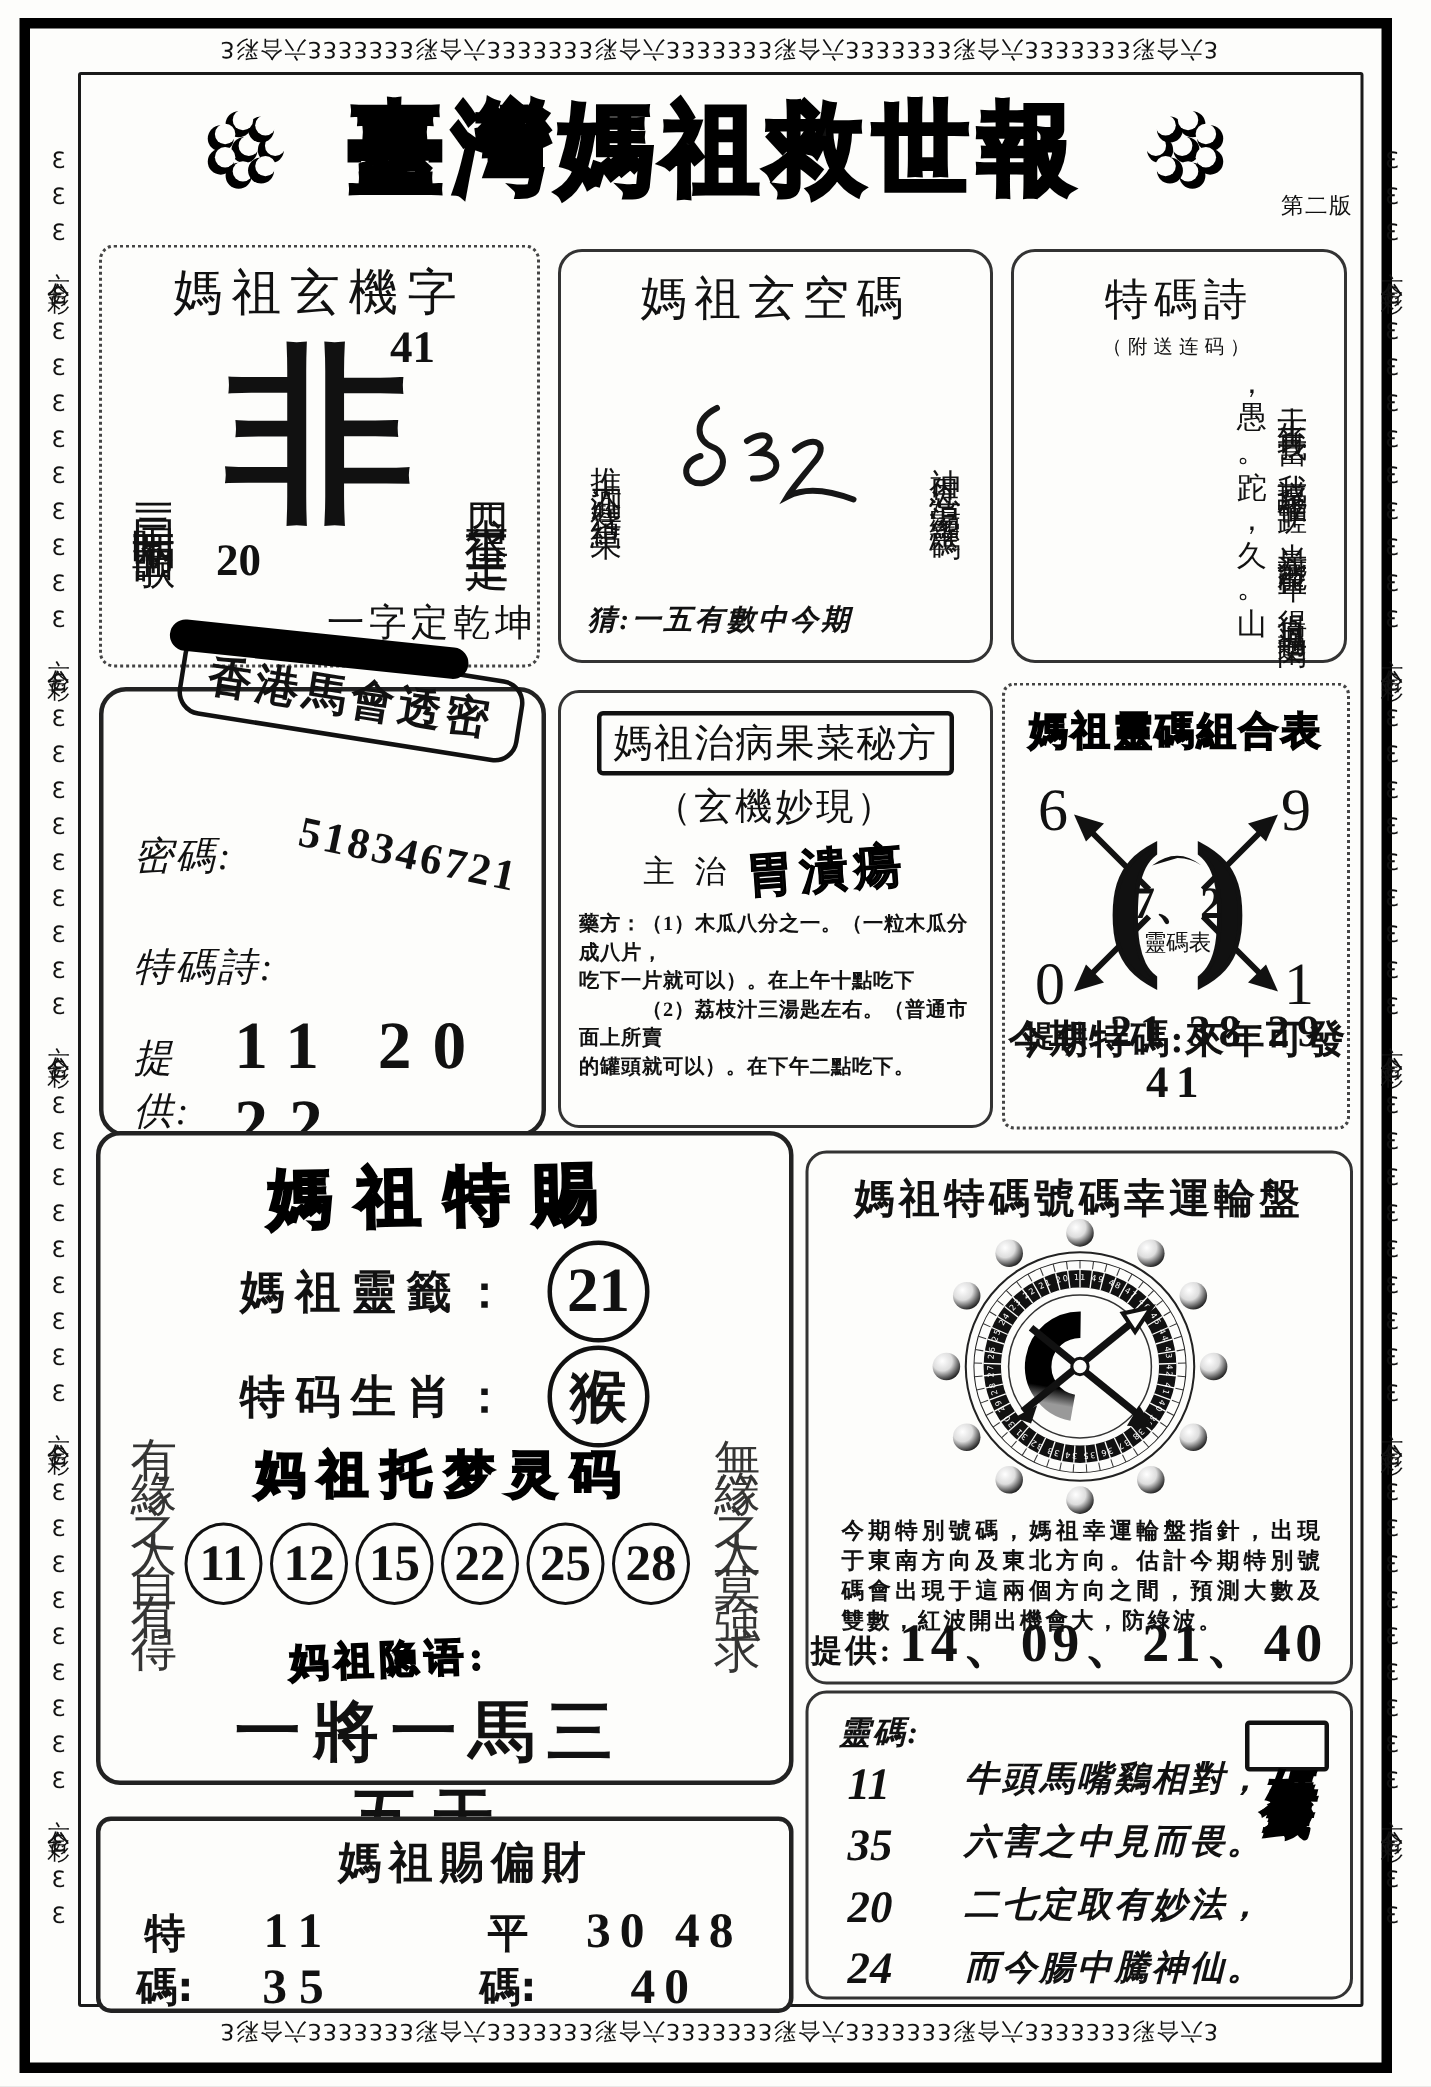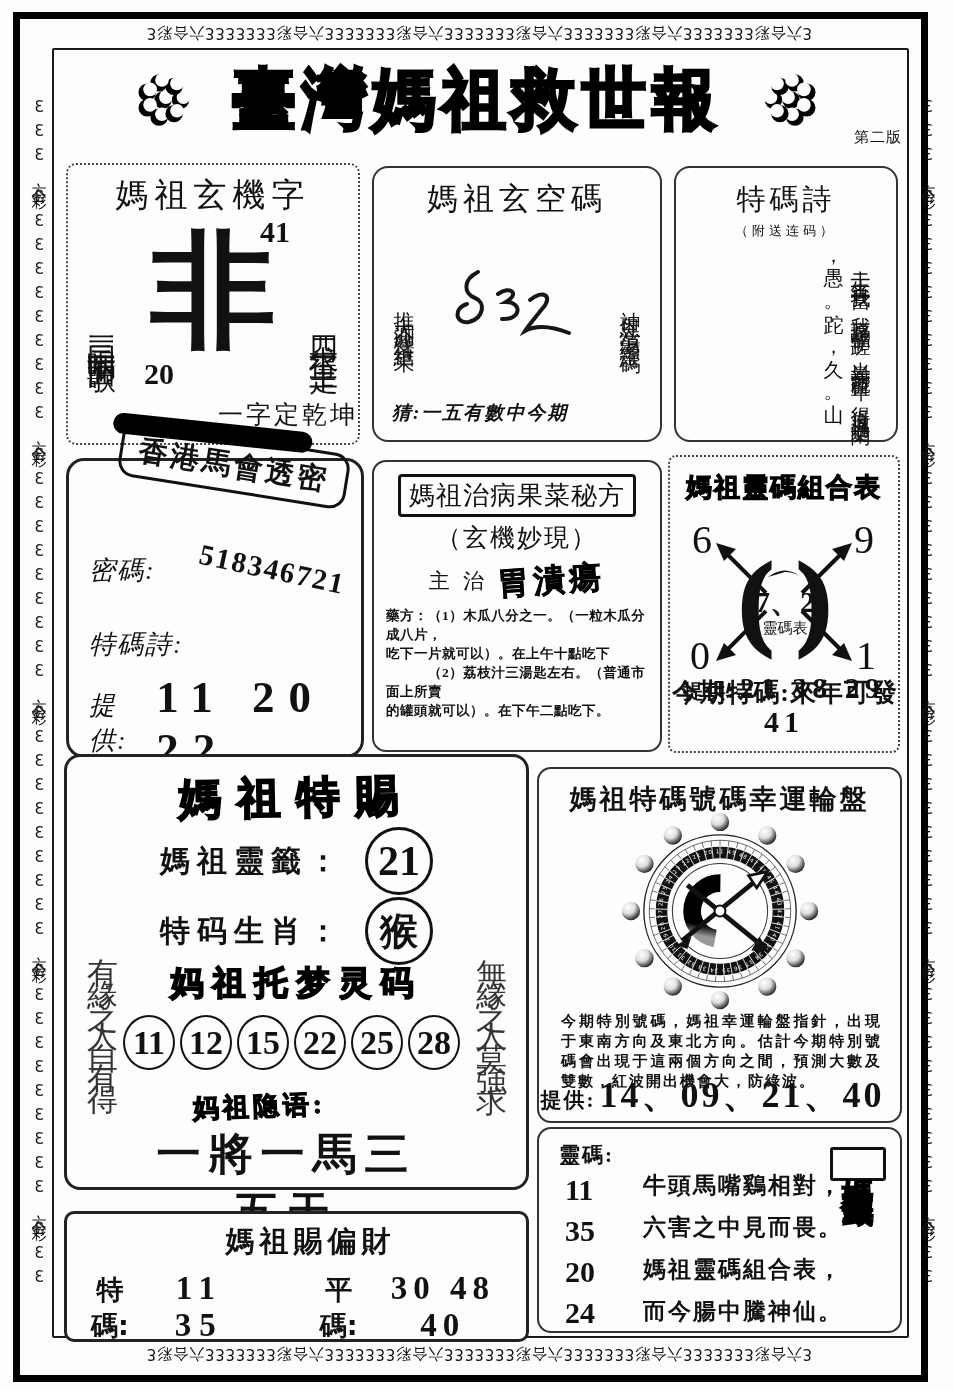--- a/index.html
+++ b/index.html
@@ -82,21 +82,21 @@
   .g-yinyu-val{position:absolute;left:80px;right:100px;top:368px;text-align:center;font-size:44px;font-weight:600;letter-spacing:8px;}
   
   .box-h{left:537px;top:767px;width:361px;height:352px;border:2px solid #333;border-radius:14px;}
   .h-title{margin-top:12px;font-size:27px;font-weight:700;letter-spacing:3px;}
   .h-wheel{position:absolute;left:50%;top:40px;transform:translateX(-50%);}
   .h-desc{position:absolute;left:22px;right:18px;top:242px;font-size:15px;font-weight:600;line-height:20px;letter-spacing:2px;text-align:justify;}
   .h-gong{position:absolute;left:0;right:14px;top:302px;text-align:center;}
   .h-gong .lbl{font-size:21px;font-weight:700;letter-spacing:2px;}
   .h-gong .val{font-size:36px;font-weight:600;letter-spacing:3px;}
   
-  .box-i{left:537px;top:1127px;width:361px;height:202px;border:2px solid #333;border-radius:14px;}
+  .box-i{left:537px;top:1127px;width:361px;height:202px;border:2px solid #333;border-radius:14px;font-style:italic;}
   .i-lbl{position:absolute;left:20px;top:12px;font-size:21px;font-weight:700;letter-spacing:2px;}
   .i-nums{position:absolute;left:26px;top:40px;font-size:30px;font-weight:700;line-height:41px;}
   .i-poem{position:absolute;left:104px;top:36px;font-size:23px;font-weight:600;line-height:42px;letter-spacing:2px;}
   .i-side{position:absolute;right:14px;top:18px;border:3px solid #111;border-radius:3px;padding:4px 3px;
           writing-mode:vertical-rl;text-orientation:upright;font-size:32px;font-weight:900;letter-spacing:5px;-webkit-text-stroke:1.5px #000;}
   
   .box-j{left:64px;top:1211px;width:459px;height:125px;border:3px solid #222;border-radius:10px;}
   .j-title{margin-top:8px;font-size:29px;font-weight:900;letter-spacing:5px;font-family:"DejaVu Sans",sans-serif;padding-left:28px;}
   .j-row{position:absolute;left:14px;right:10px;top:56px;display:flex;align-items:baseline;justify-content:center;}
   .j-lbl{font-size:27px;font-weight:900;font-family:"DejaVu Sans",sans-serif;}
@@ -430,21 +430,21 @@
     <div class="i-lbl">靈碼:</div>
     <div class="i-nums">
       <div>11</div>
       <div>35</div>
       <div>20</div>
       <div>24</div>
     </div>
     <div class="i-poem">
       <div>牛頭馬嘴鷄相對，</div>
       <div>六害之中見而畏。</div>
-      <div>媽祖靈碼組合表，</div>
+      <div>二七定取有妙法，</div>
       <div>而今腸中騰神仙。</div>
     </div>
     <div class="i-side">媽祖靈籤</div>
   </div>
 
   <div class="box box-j ctr">
     <div class="j-title">媽祖賜偏財</div>
     <div class="j-row">
       <span class="j-lbl">特碼:</span>
       <span class="j-val">11 35</span>

